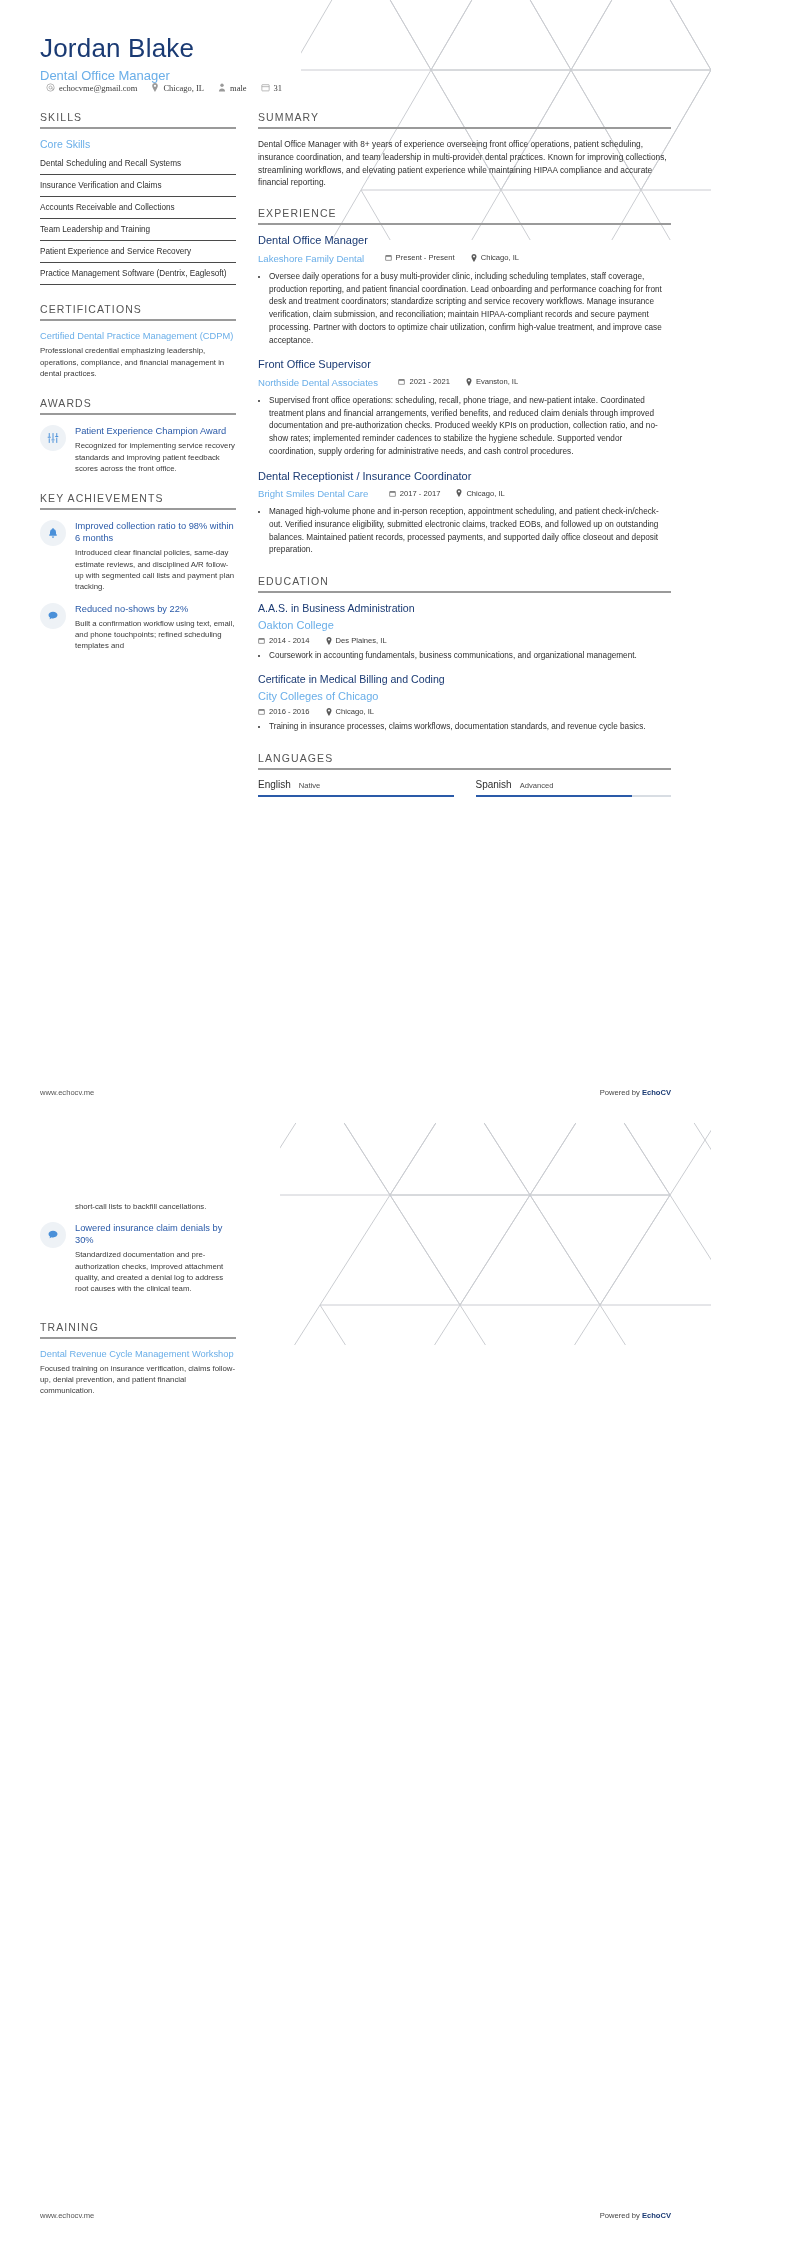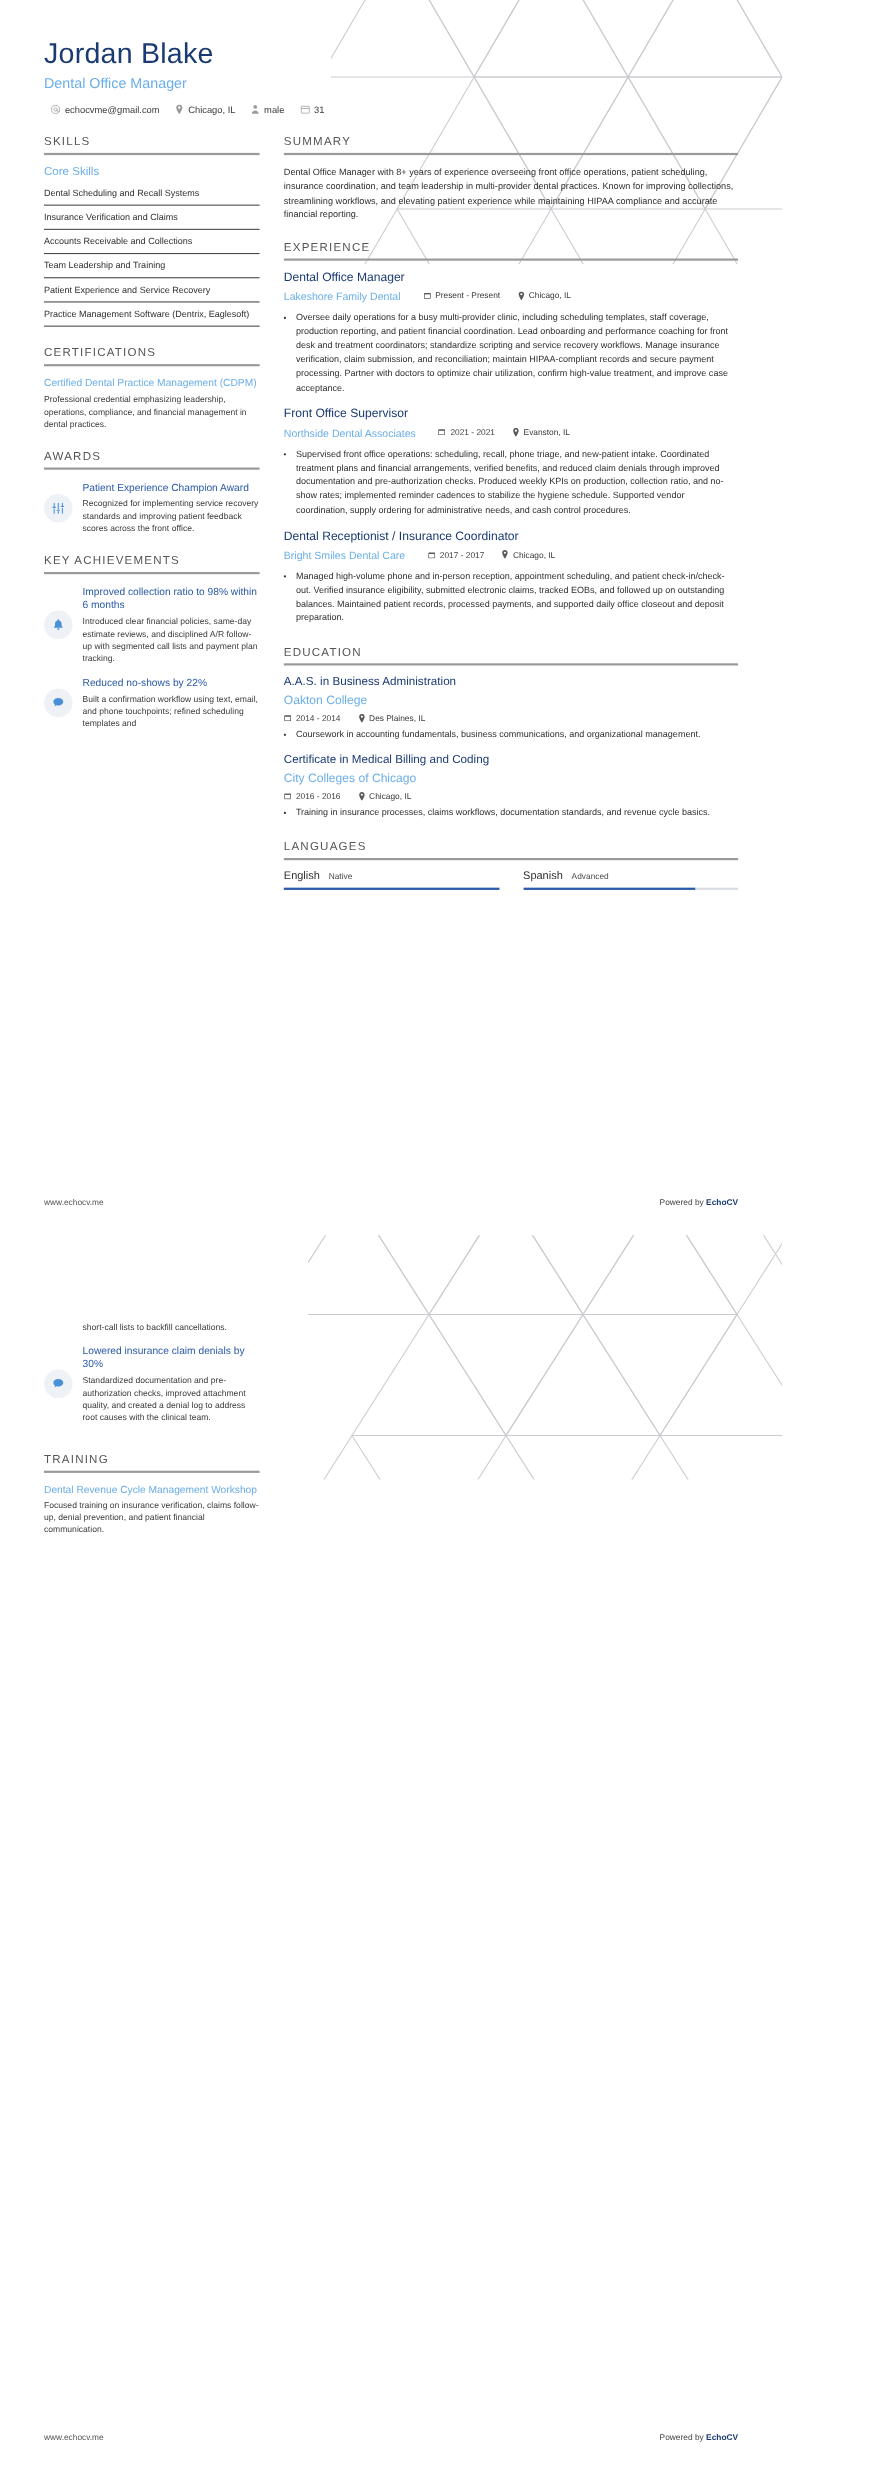--- a/index.html
+++ b/index.html
@@ -53,24 +53,25 @@
   .job-title {
     font-size: 13px;
     color: #6aaee8;
     margin-top: 4px;
     font-weight: 400;
   }
   .contact-row {
     display: flex;
     align-items: flex-start;
     gap: 14px;
-    margin-top: 12px;
+    margin-top: 0;
     margin-left: 6px;
     font-size: 8.5px;
     color: #3b3b3b;
+    font-family: Liberation Serif, serif;
   }
   .contact-item { display: flex; align-items: center; gap: 4px; white-space: nowrap; }
   .contact-item svg { display: block; }
 
   
   .cols { display: flex; gap: 22px; margin-top: 18px; align-items: flex-start; }
   .col-left { width: 196px; flex: 0 0 196px; }
   .col-right { flex: 1 1 auto; }
 
   .sec-title {
@@ -105,21 +106,21 @@
     line-height: 1.3;
     margin-top: 8px;
   }
   .cert-desc {
     font-size: 7.8px;
     color: #3a3a3a;
     line-height: 1.45;
     margin-top: 3px;
   }
 
-  .award { display: flex; gap: 9px; margin-top: 10px; align-items: center; }
+  .award { display: flex; gap: 9px; margin-top: 10px; align-items: flex-start; }
   .award-ico {
     width: 26px; height: 26px; flex: 0 0 26px;
     border-radius: 50%;
     background: #eef2f6;
     display: flex; align-items: center; justify-content: center;
   }
   .award-body { flex: 1 1 auto; }
   .award-title {
     font-size: 9.3px;
     color: #2a5aa8;

